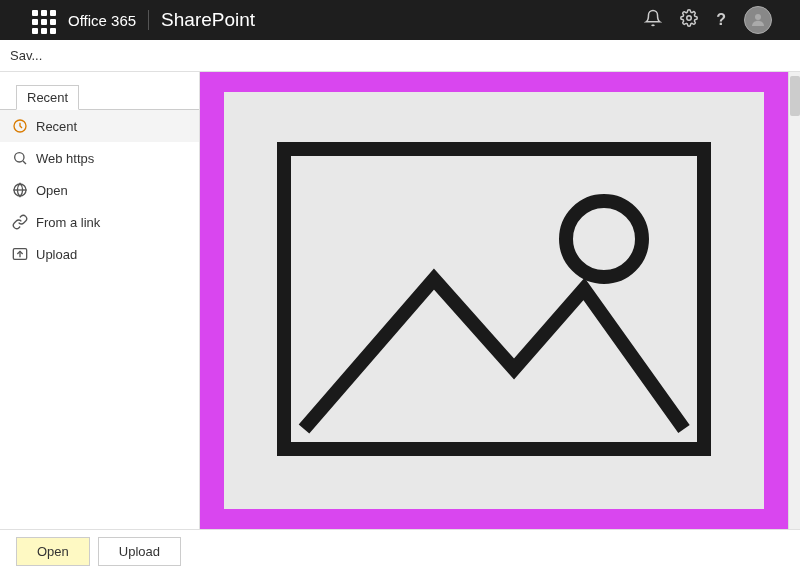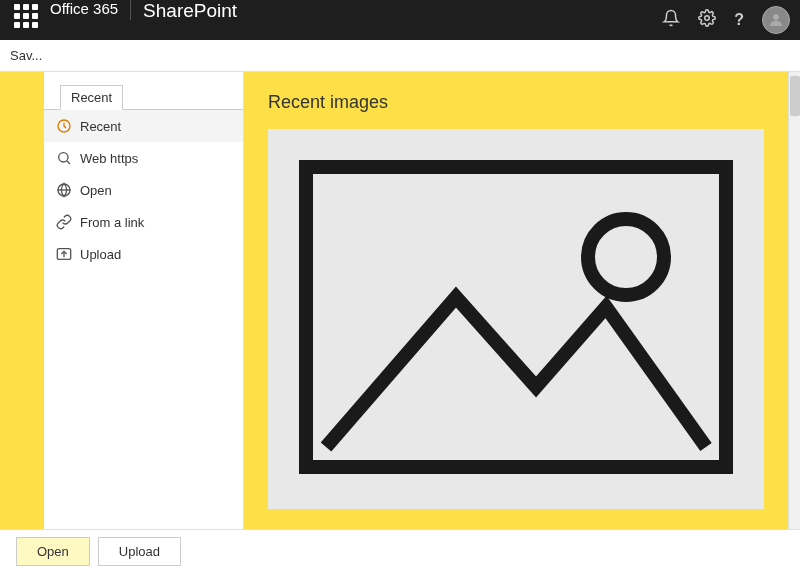--- a/index.html
+++ b/index.html
@@ -3,21 +3,22 @@
   <meta charset="utf-8">
   <style>
     * { box-sizing: border-box; margin: 0; padding: 0; }
     body { font-family: 'Segoe UI', Arial, sans-serif; background: #f4f4f4; width: 800px; height: 573px; overflow: hidden; }
 
     
     .top-bar {
       background: #1e1e1e;
       height: 40px;
       display: flex;
-      padding: 0 10px;
+      align-items: center;
+      padding: 0 28px;
       gap: 12px;
     }
     .top-bar-waffle {
       width: 28px; height: 28px;
       display: grid;
       grid-template-columns: repeat(3, 6px);
       grid-template-rows: repeat(3, 6px);
       gap: 3px;
       cursor: pointer;
       padding: 4px;
@@ -81,23 +82,22 @@
       align-items: center;
       padding: 0 10px;
       font-size: 13px;
       color: #333;
     }
 
     
     .dialog-area {
       display: flex;
       flex: 1;
-      background: #fde047;
+      background: #d946ef;
       overflow: hidden;
-      padding-left: 44px;
     }
 
     
     .sidebar {
       width: 200px;
       background: #fff;
       border-right: 1px solid #e0e0e0;
       padding-top: 6px;
       flex-shrink: 0;
     }
@@ -340,21 +340,20 @@
             <rect x="2" y="4" width="20" height="16" rx="2"></rect>
             <polyline points="8 12 12 8 16 12"></polyline>
             <line x1="12" y1="8" x2="12" y2="17"></line>
           </svg>
         </span>
         <span>Upload</span>
       </div>
     </div>
 
     <div class="main-content">
-      <h2 class="main-title">Recent images</h2>
 
       <div class="image-area">
         <div class="image-placeholder">
           
           <svg width="440" height="320" viewBox="0 0 440 320" fill="none" xmlns="http://www.w3.org/2000/svg">
 
             <rect x="10" y="10" width="420" height="300" stroke="#1a1a1a" stroke-width="14" fill="none"></rect>
 
             <polyline points="30,290 160,140 240,230 310,150 410,290" stroke="#1a1a1a" stroke-width="14" fill="none" stroke-linejoin="miter"></polyline>
 

